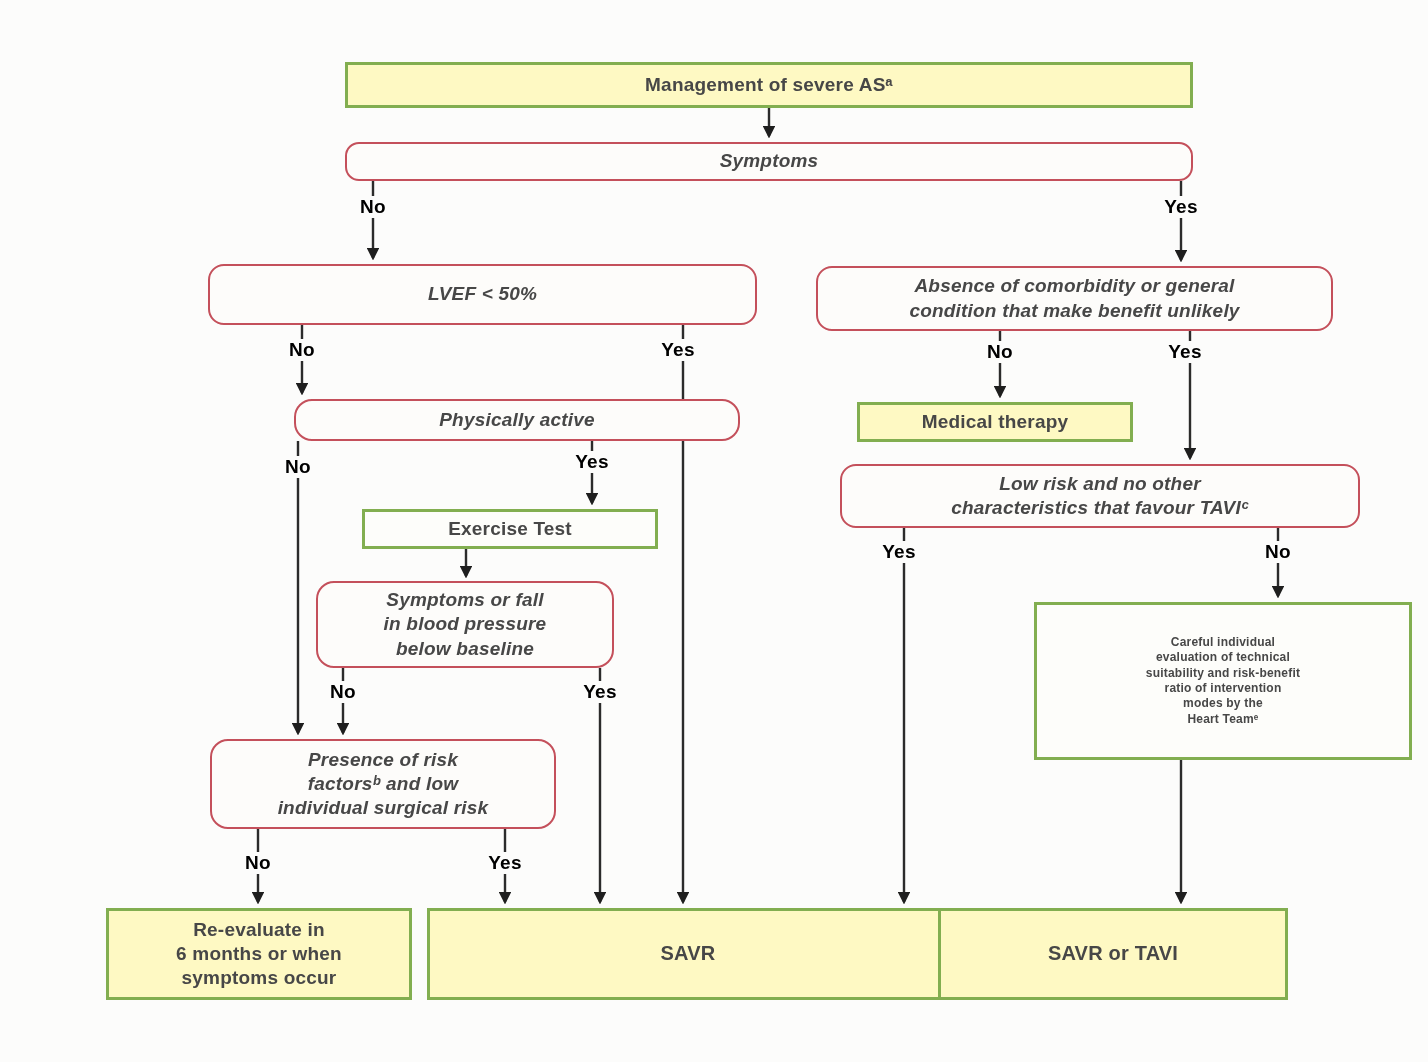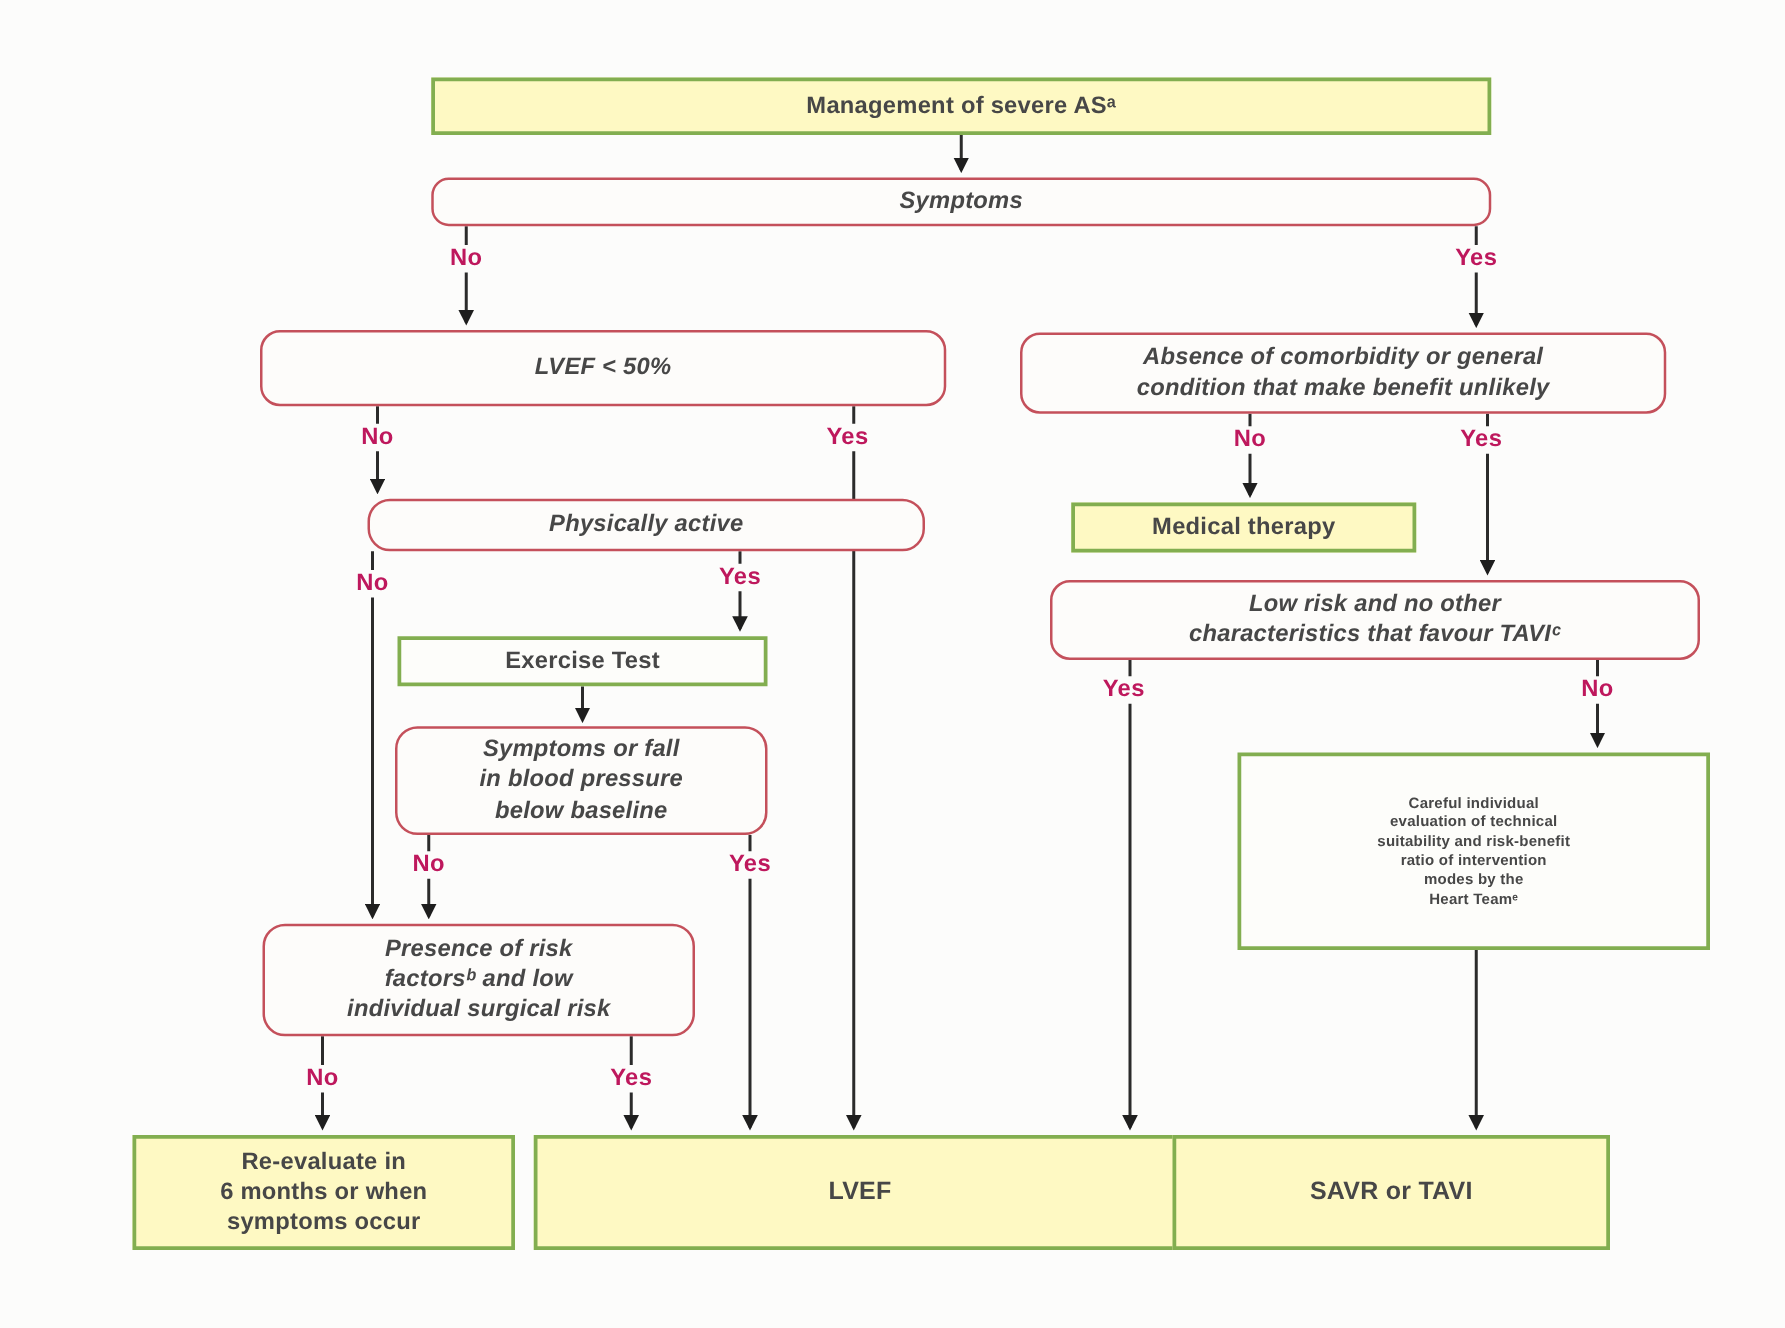--- a/index.html
+++ b/index.html
@@ -17,30 +17,30 @@
     display:flex;align-items:center;justify-content:center;
     text-align:center;
     font-weight:bold;
     color:#474747;
     white-space:pre-line;
     line-height:1.28;
     box-sizing:border-box;
     letter-spacing:0.2px;
   }
   .green{background:#fef9c3;border:3px solid #82ae50;}
-  .outline{background:#fdfdfa;border:3px solid #82ae50;}
+  .outline{background:#fdfdfa;border:3px solid #82ae50;margin-left:44px;}
   .decision{background:#fdfcfa;border:2.5px solid #c4505b;border-radius:16px;font-style:italic;}
   .lbl{
     position:absolute;
     transform:translate(-50%,-50%);
     background:#fcfcfb;
     padding:0 6px;
     font-weight:bold;
     font-size:19px;
-    color:#be185d;
+    color:#000000;
     letter-spacing:0.3px;
   }
   .fs19{font-size:19px;}
   .fs18{font-size:12px;}
   .fs20{font-size:20px;}
 </style>
 </head>
 <body>
 
 <div class="canvas">
@@ -85,21 +85,21 @@
 below baseline</div>
 
   <div class="box decision fs19" style="left:210px;top:739px;width:346px;height:90px;border-radius:18px;">Presence of risk
 factorsᵇ and low
 individual surgical risk</div>
 
   <div class="box green fs19" style="left:106px;top:908px;width:306px;height:92px;">Re-evaluate in
 6 months or when
 symptoms occur</div>
 
-  <div class="box green fs20" style="left:427px;top:908px;width:522px;height:92px;">LVEF</div>
+  <div class="box green fs20" style="left:427px;top:908px;width:522px;height:92px;">SAVR</div>
 
   <div class="box decision fs19" style="left:816px;top:266px;width:517px;height:65px;">Absence of comorbidity or general
 condition that make benefit unlikely</div>
 
   <div class="box green fs19" style="left:857px;top:402px;width:276px;height:40px;">Medical therapy</div>
 
   <div class="box decision fs19" style="left:840px;top:464px;width:520px;height:64px;">Low risk and no other
 characteristics that favour TAVIᶜ</div>
 
   <div class="box outline fs18" style="left:990px;top:602px;width:378px;height:158px;">Careful individual

